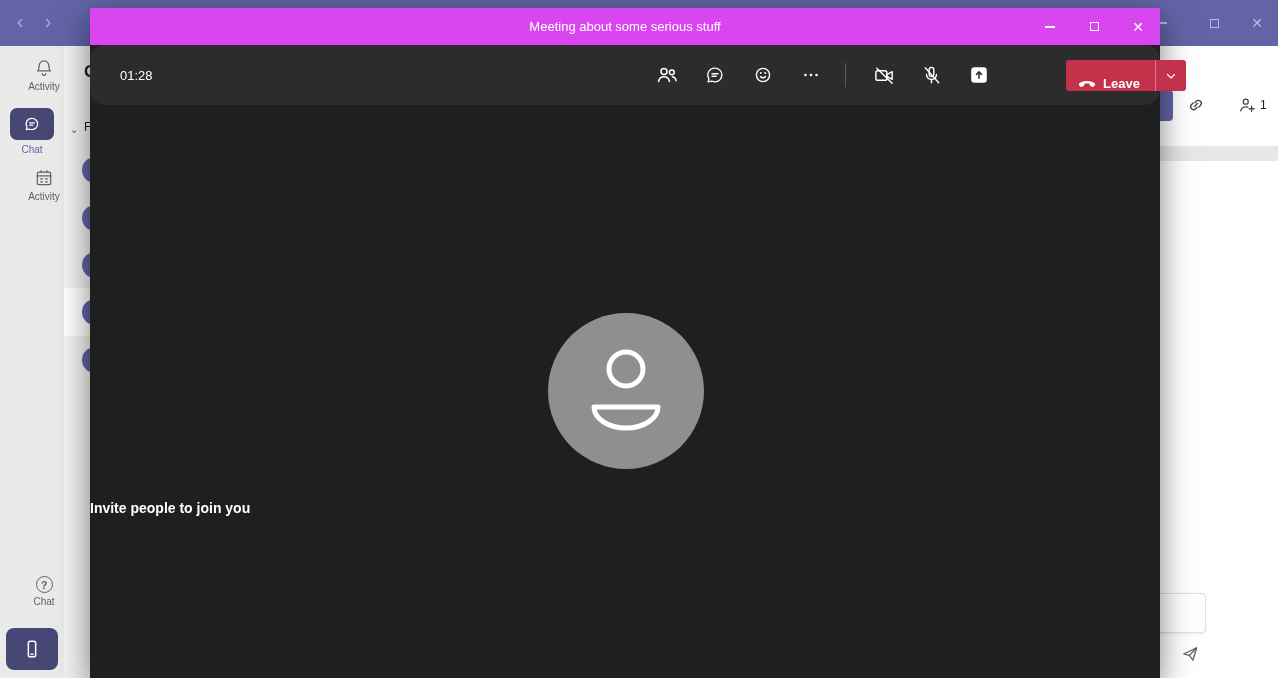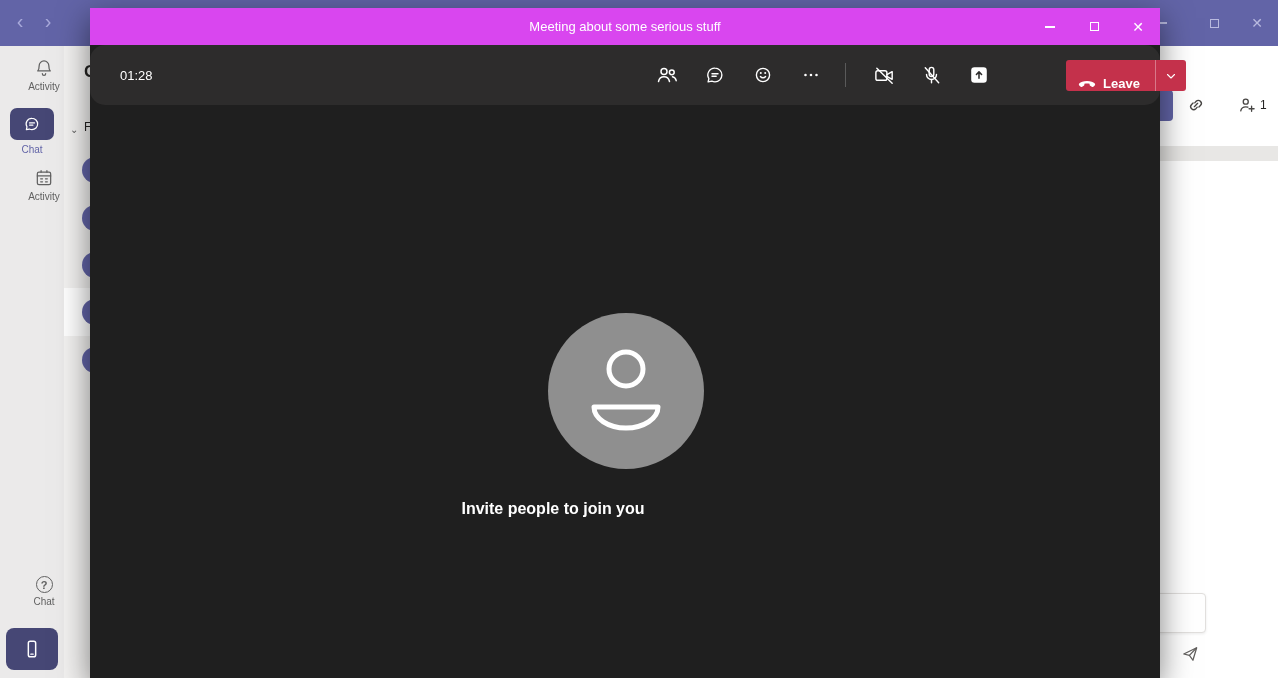--- a/index.html
+++ b/index.html
@@ -51,21 +51,21 @@
   .tsep{top:18px;width:1px;height:24px;background:#5a5a5a;}
   .leave{left:930px;top:15px;width:120px;height:31px;background:#c4314b;border-radius:3px;
     display:flex;align-items:flex-end;color:#fff;margin-left:46px;}
   .leave-main{display:flex;align-items:center;gap:7px;padding-left:12px;flex:1;}
   .leave-label{font-size:13px;font-weight:bold;}
   .leave-div{width:1px;height:31px;background:rgba(255,255,255,.35);}
   .leave-chev{width:30px;height:31px;}
 
   .m-stage{left:0;top:97px;width:1070px;height:573px;background:#1f1f1f;}
   .avatar-circle{left:458px;top:208px;width:156px;height:156px;border-radius:50%;background:#8f8f8f;}
-  .invite{left:0;top:395px;width:926px;text-align:center;color:#fff;font-size:16px;font-weight:bold;}
+  .invite{left:0;top:395px;width:926px;color:#fff;font-size:14px;font-weight:bold;}
 </style>
 </head>
 <body>
 
 <div class="app-titlebar abs">
   <div class="nav-btn abs" style="left:8px;top:10px;">
     <span>‹</span>
   </div>
   <div class="nav-btn abs" style="left:36px;top:10px;">
     <span>›</span>

